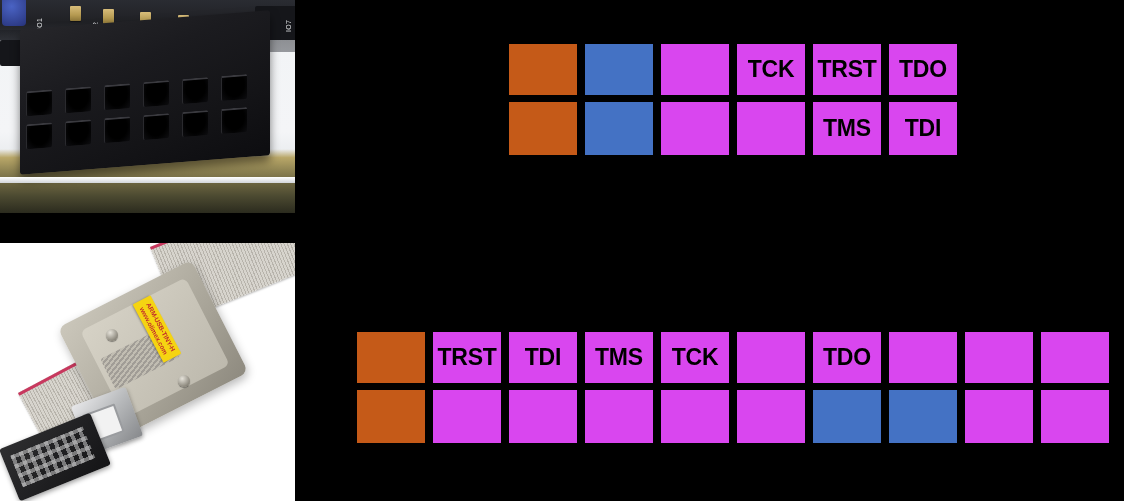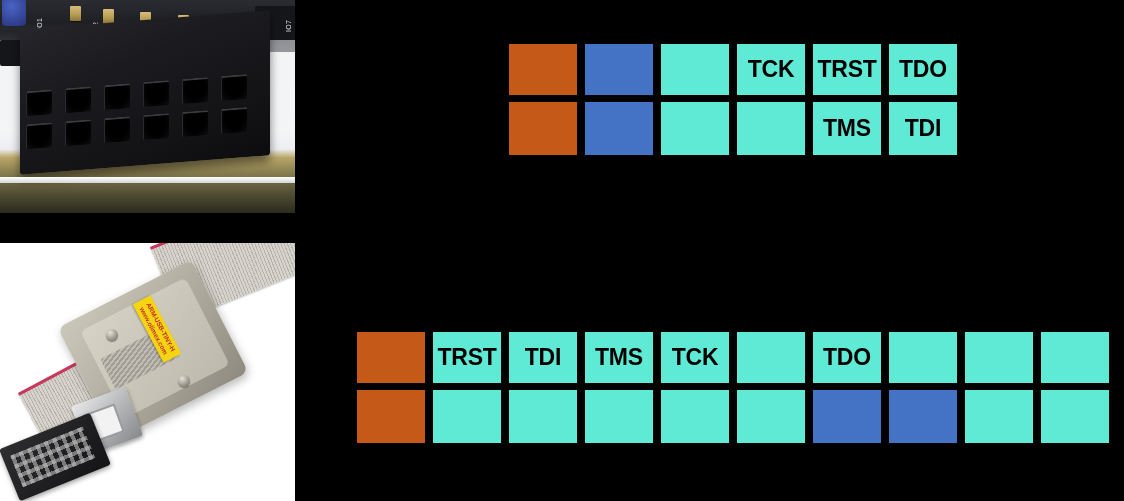--- a/index.html
+++ b/index.html
@@ -205,21 +205,21 @@
   .pin-grid {
     position: absolute;
     display: flex;
     flex-direction: column;
   }
   .pin-row {
     display: flex;
     flex-direction: row;
   }
   .pin-cell {
-    background: #5eead4;
+    background: #d946ef;
     color: #000000;
     display: flex;
     align-items: center;
     justify-content: center;
     font-family: "Liberation Sans", sans-serif;
     font-weight: bold;
     letter-spacing: -0.2px;
     user-select: none;
   }
   .pin-cell.orange { background: #c55a18; }

